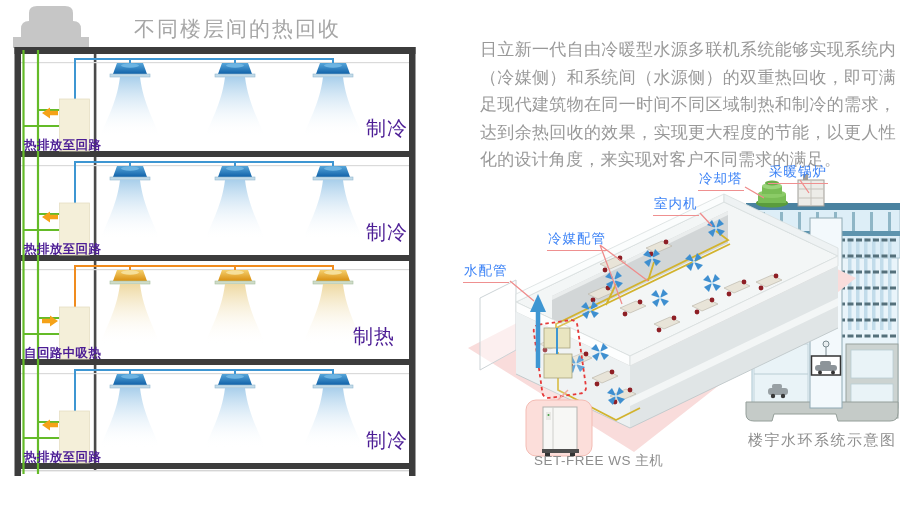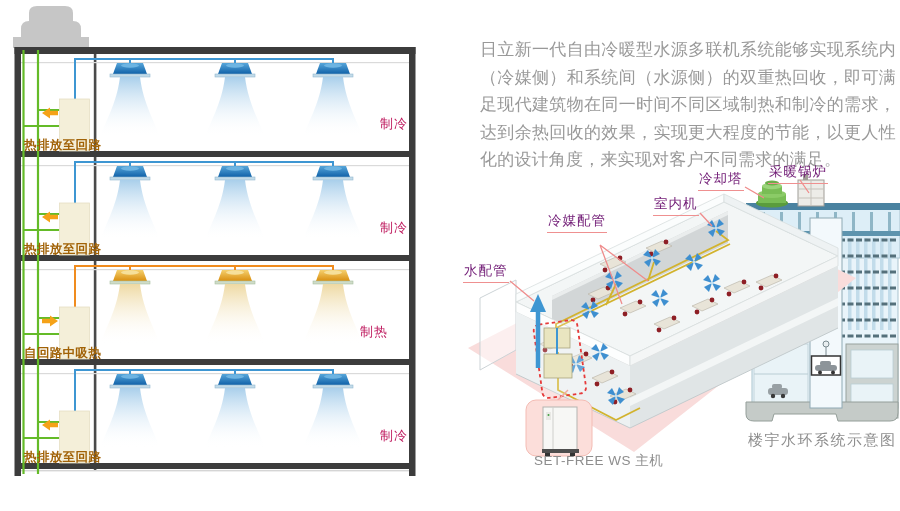--- a/index.html
+++ b/index.html
@@ -1,29 +1,29 @@
 <!DOCTYPE html>
 <html><head>
 <meta charset="utf-8">
 <style>
   html,body{margin:0;padding:0;background:#fff;}
   .stage{position:relative;width:900px;height:511px;background:#fff;overflow:hidden;
          font-family:"Liberation Sans","DejaVu Sans",sans-serif;}
   .art{position:absolute;left:0;top:0;}
   .txt{position:absolute;white-space:nowrap;}
   .title{left:134px;top:15px;font-size:21px;color:#a6a6a6;letter-spacing:2px;}
-  .mode{left:340px;width:68px;text-align:right;font-size:13px;color:#be185d;letter-spacing:1px;}
+  .mode{left:340px;width:68px;text-align:right;font-size:20px;color:#4c1d95;letter-spacing:1px;}
   .mode1{top:115px;} .mode2{top:219px;} .mode3{top:323px;text-align:center;} .mode4{top:427px;}
-  .plabel{left:24px;font-size:12.5px;font-weight:bold;color:#a16207;letter-spacing:.4px;}
+  .plabel{left:24px;font-size:12.5px;font-weight:bold;color:#4c1d95;letter-spacing:.4px;}
   .pl1{top:137px;} .pl2{top:241px;} .pl3{top:345px;text-align:right;} .pl4{top:449px;}
   .desc{left:480px;top:36px;width:416px;font-size:17px;line-height:27.5px;color:#999;
         text-align:justify;word-break:break-all;white-space:normal;letter-spacing:.2px;}
-  .rlabel{font-size:13.5px;color:#701a75;border-bottom:1.5px solid #ef9090;padding:0 1px 2px 1px;letter-spacing:1px;}
+  .rlabel{font-size:13.5px;color:#3b82f6;border-bottom:1.5px solid #ef9090;padding:0 1px 2px 1px;letter-spacing:1px;}
   .lab-tower{left:698px;top:170px;} .lab-boiler{left:768px;top:163px;}
-  .lab-indoor{left:653px;top:195px;text-align:right;} .lab-ref{left:547px;top:212px;} .lab-water{left:463px;top:262px;text-align:right;}
+  .lab-indoor{left:653px;top:195px;text-align:right;} .lab-ref{left:547px;top:230px;} .lab-water{left:463px;top:262px;text-align:right;}
   .glabel{color:#8d8d8d;}
   .lab-setfree{left:509px;top:452px;font-size:13.5px;letter-spacing:.5px;margin-left:25px;}
   .lab-caption{left:748px;top:431px;font-size:15px;letter-spacing:1.5px;}
 </style>
 </head>
 <body>
 
 <div class="stage">
 
 <svg class="art" width="900" height="511" viewBox="0 0 900 511">
@@ -257,20 +257,21 @@
       <path d="M553 407 V451" stroke="#cfcfcc"></path>
       <rect x="546" y="412" width="5" height="8" fill="#e8e8e4"></rect>
       <circle cx="548.5" cy="415" r="1" fill="#44a044"></circle>
       <rect x="542" y="449" width="37" height="4" fill="#4e4e4e"></rect>
       <rect x="545" y="453" width="5" height="3" fill="#333"></rect>
           <rect x="570" y="453" width="5" height="3" fill="#333"></rect>
     </g>
   </g>
 </svg>
 
+<div class="txt title">不同楼层间的热回收</div>
 
 <div class="txt mode mode1">制冷</div>
 <div class="txt mode mode2">制冷</div>
 <div class="txt mode mode3">制热</div>
 <div class="txt mode mode4">制冷</div>
 
 <div class="txt plabel pl1">热排放至回路</div>
 <div class="txt plabel pl2">热排放至回路</div>
 <div class="txt plabel pl3">自回路中吸热</div>
 <div class="txt plabel pl4">热排放至回路</div>

